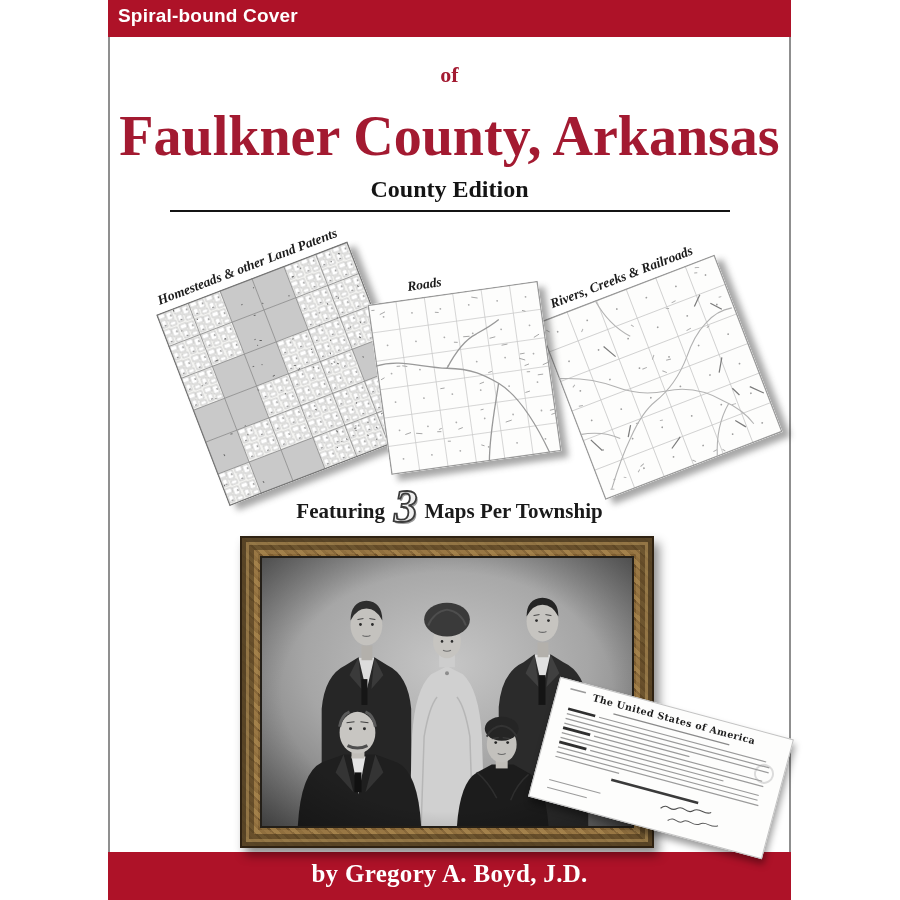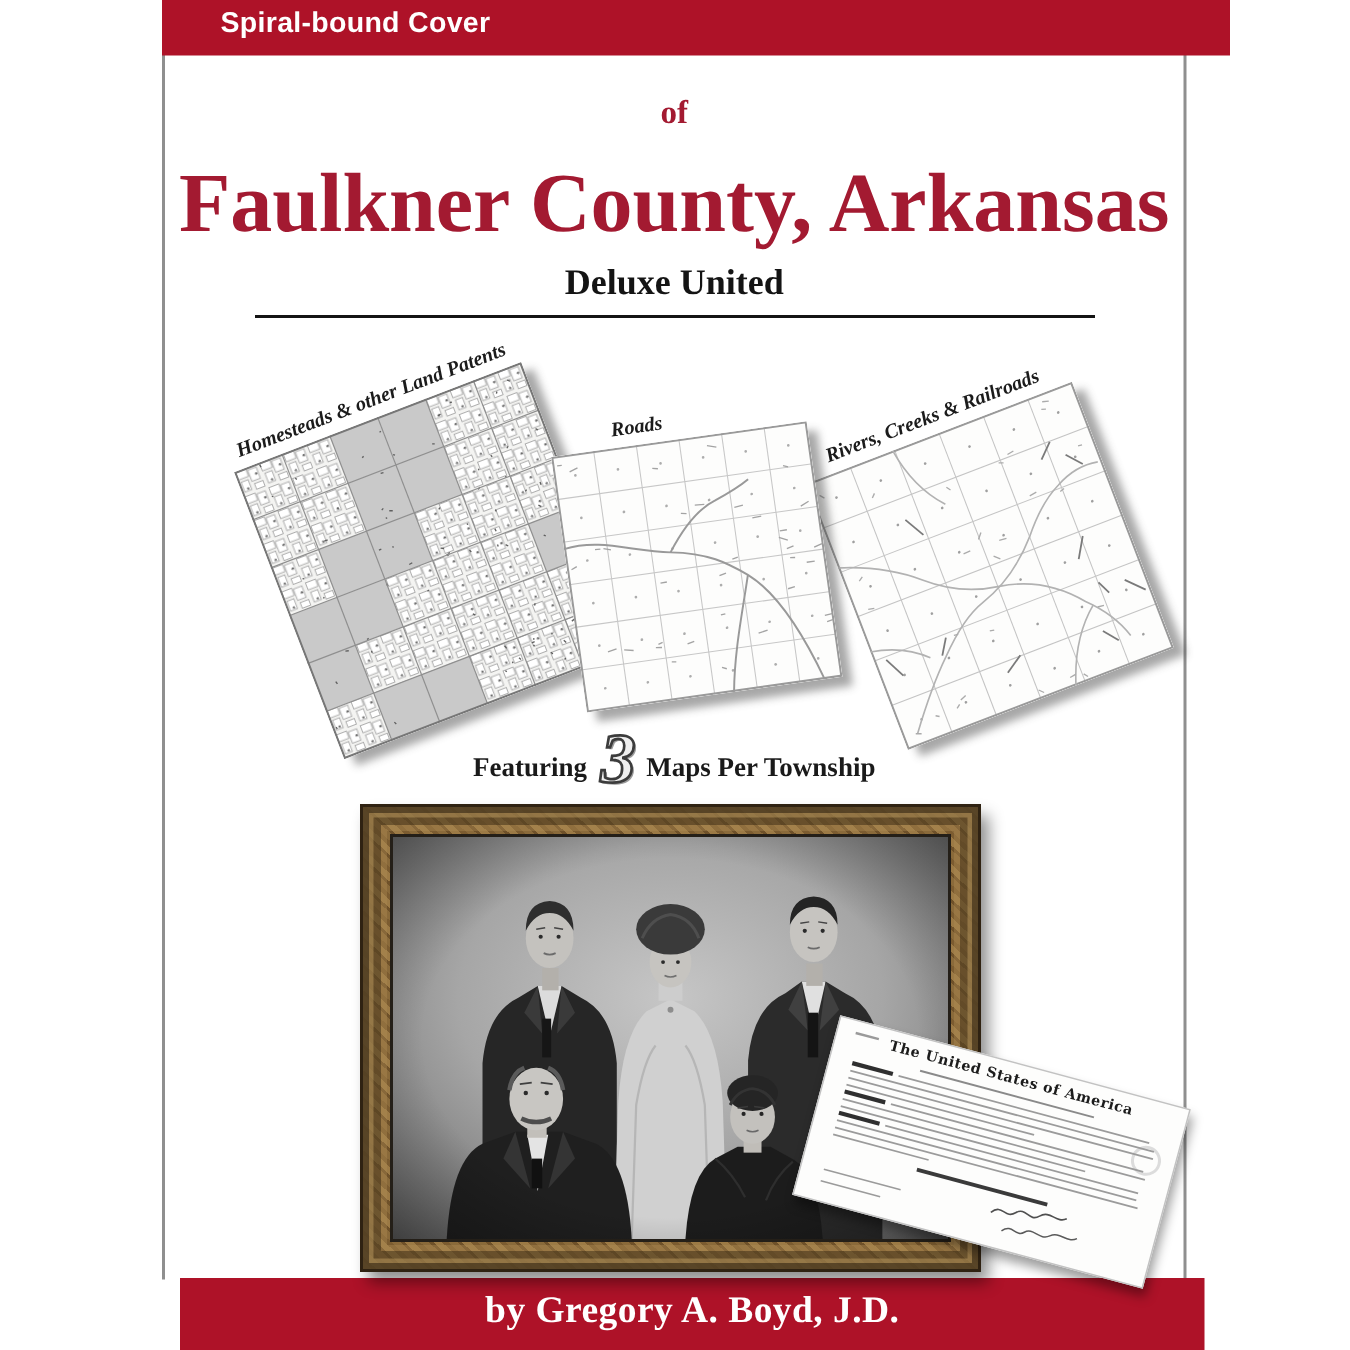--- a/index.html
+++ b/index.html
@@ -2,24 +2,24 @@
 <html><head>
 <meta charset="utf-8">
 <style>
   html,body{margin:0;padding:0;background:#fff;}
   .page{position:relative;width:900px;height:900px;background:#ffffff;overflow:hidden;
         font-family:"Liberation Serif",serif;}
   .cover{position:absolute;left:108px;top:0;width:683px;height:900px;background:#ffffff;}
   .side-border{position:absolute;top:36px;bottom:47px;width:2px;background:#8f8f8f;}
   .side-border.left{left:0;}
   .side-border.right{right:0;}
-  .top-bar{position:absolute;left:0;top:0;width:100%;height:37px;background:#ae1228;padding-left:29px;}
+  .top-bar{position:absolute;left:0;top:0;width:100%;height:37px;background:#ae1228;}
   .top-bar .label{color:#ffffff;font-family:"Liberation Sans",sans-serif;font-weight:bold;
         font-size:19px;padding:5px 0 0 10px;letter-spacing:.2px;}
-  .bottom-bar{position:absolute;left:12px;bottom:0;width:100%;height:48px;background:#ae1228;
+  .bottom-bar{position:absolute;left:0;bottom:0;width:100%;height:48px;background:#ae1228;
         display:flex;align-items:center;justify-content:center;}
   .byline{color:#ffffff;font-size:25px;font-weight:600;letter-spacing:.3px;padding-bottom:4px;}
 
   .title-block{position:absolute;left:0;top:50px;width:100%;text-align:center;color:#a31a31;}
   .t1{font-size:46px;font-weight:bold;line-height:1.05;}
   .t-of{font-size:22px;font-weight:bold;line-height:1;margin-top:14px;}
   .t2{font-size:56px;font-weight:bold;line-height:1.1;margin-top:20px;}
   .t-edition{font-size:24px;color:#141414;margin-top:8px;font-weight:600;}
   .t-rule{width:560px;height:0;border-top:2px solid #141414;margin:7px auto 5px auto;}
   .t-sub{font-size:17.5px;font-style:italic;color:#141414;font-weight:600;}
@@ -28,21 +28,21 @@
   .map-label{font-size:13.5px;font-weight:bold;font-style:italic;color:#1b1b1b;
         height:22px;line-height:20px;text-align:center;white-space:nowrap;}
   .map-sheet{background:#fbfbfa;box-shadow:6px 7px 6px rgba(60,60,60,.45);}
   #map-left{left:74px;top:250px;width:205px;transform:rotate(-21deg);z-index:1;}
   #map-mid{left:269px;top:270px;width:172px;transform:rotate(-8deg);z-index:3;}
   #map-mid .map-label{text-align:left;padding-left:42px;}
   #map-right{left:453px;top:261px;width:190px;transform:rotate(-21deg);z-index:2;}
 
   .tagline{position:absolute;left:0;top:488px;width:100%;display:flex;align-items:center;
         justify-content:center;color:#1a1a1a;z-index:4;}
-  .tag-word{font-size:18px;font-weight:bold;}
+  .tag-word{font-size:21px;font-weight:bold;}
   .tag-num{font-size:47px;font-weight:bold;font-style:italic;color:#efefef;
         -webkit-text-stroke:1.8px #3c3c3c;text-shadow:1.5px 1.5px 0 #9a9a9a;
         margin:0 7px 0 9px;position:relative;top:-5px;line-height:1;}
 
   .photo-frame{position:absolute;left:132px;top:536px;width:414px;height:312px;z-index:5;
         box-sizing:border-box;border:2px solid #2f2212;
         background:repeating-linear-gradient(43deg,#8a6a3a 0 4px,#6f5129 4px 6px,#9c7a45 6px 10px,#7c5c30 10px 13px);
         box-shadow:inset 0 0 0 4px rgba(40,28,12,.55),inset 0 0 0 7px rgba(190,155,95,.5),
                    inset 0 0 0 12px rgba(45,32,14,.45),inset 0 0 0 16px rgba(175,140,85,.4),
                    5px 7px 10px rgba(0,0,0,.45);}
@@ -67,21 +67,21 @@
     <div class="side-border left"></div>
     <div class="side-border right"></div>
 
     <div class="top-bar">
       <div class="label">Spiral-bound Cover</div>
     </div>
 
     <div class="title-block">
       <div class="t-of">of</div>
       <div class="t2">Faulkner County, Arkansas</div>
-      <div class="t-edition">Deluxe United</div>
+      <div class="t-edition">County Edition</div>
       <div class="t-rule"></div>
     </div>
 
     <div class="map-group" id="map-left">
       <div class="map-label">Homesteads &amp; other Land Patents</div>
       <div class="map-sheet" id="sheet-left" style="height: 205px;"><svg viewBox="0 0 205 205" width="205" height="205">
             <defs>
               <pattern id="parcels" width="17" height="17" patternUnits="userSpaceOnUse">
                 <rect x="0" y="0" width="17" height="17" fill="#f4f4f2"></rect>
                 <rect x="1" y="1" width="7" height="5" fill="#ffffff" stroke="#a8a8a8" stroke-width="0.6"></rect>

